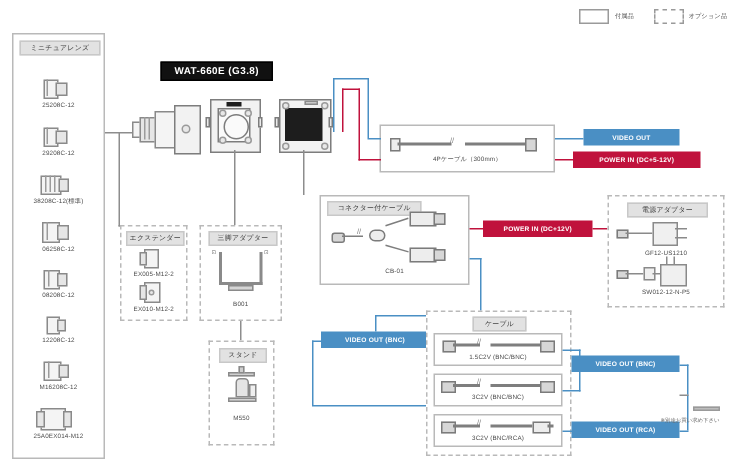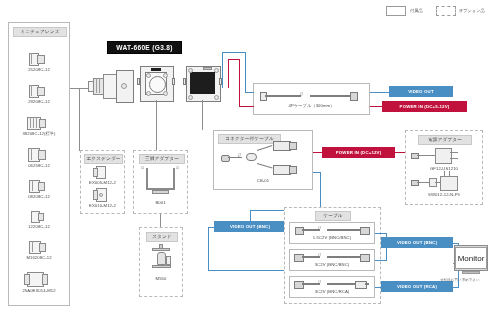--- a/index.html
+++ b/index.html
@@ -388,21 +388,16 @@
   <div class="pill pill-blue" style="left:381px;top:237px;width:72px;height:11px;">VIDEO OUT (BNC)</div>
 
   <div class="ln-blue" style="left:375px;top:287px;width:12px;height:1px;"></div>
   <div class="pill pill-blue" style="left:381px;top:281px;width:72px;height:11px;">VIDEO OUT (RCA)</div>
   <div class="ln-blue" style="left:453px;top:287px;width:6px;height:1px;"></div>
   <div class="ln-blue" style="left:458px;top:263px;width:1px;height:24px;"></div>
   <div class="ln-blue" style="left:453px;top:243px;width:6px;height:1px;"></div>
   <div class="ln-blue" style="left:458px;top:243px;width:1px;height:20px;"></div>
   <div class="ln" style="left:453px;top:263px;width:6px;height:1px;"></div>
 
-  <div class="abs monitor-shell" style="left:454px;top:245px;width:34px;height:26px;">
-    <div class="monitor-screen" style="width:30px;height:20px;">
-      <span style="font-size:8px;">Monitor</span>
-    </div>
-  </div>
   <div class="abs monitor-stand" style="left:462px;top:271px;width:18px;height:3px;"></div>
   <div class="monitor-cap" style="left:430px;top:278px;width:60px;">※別途お買い求め下さい</div>
 
 </div>
 
 </body></html>

